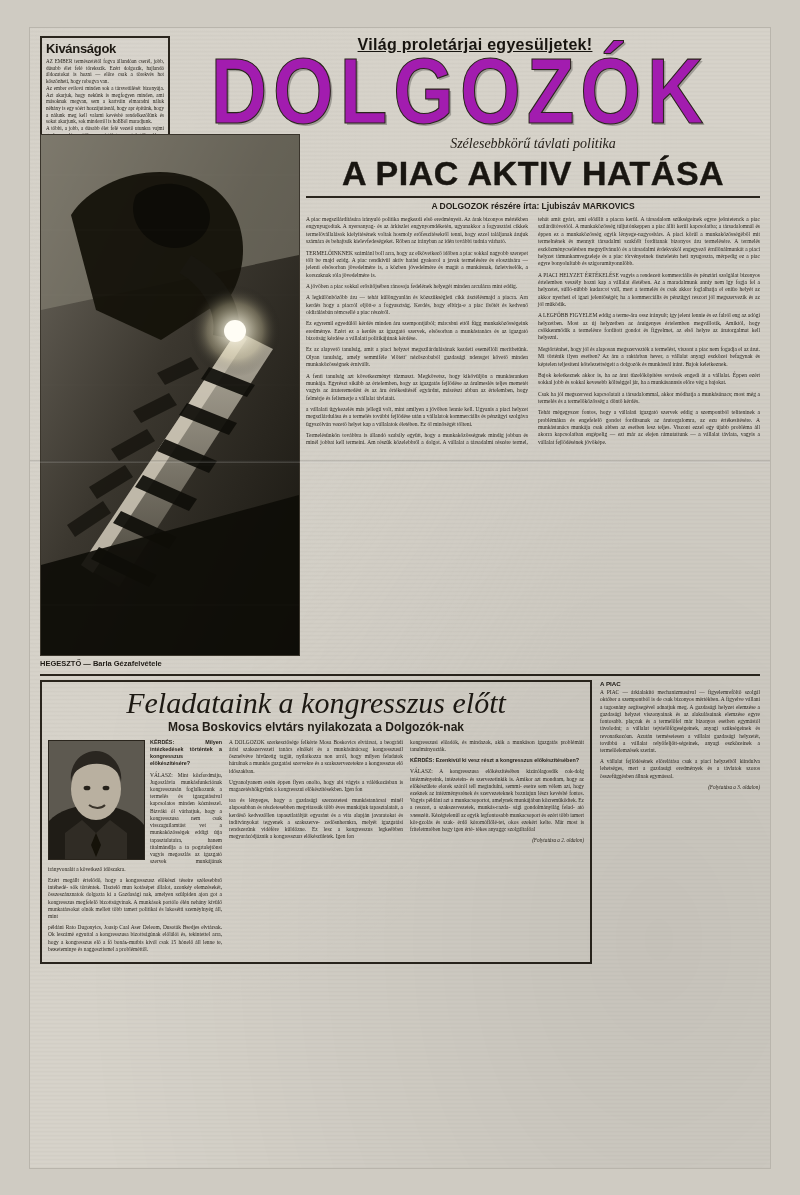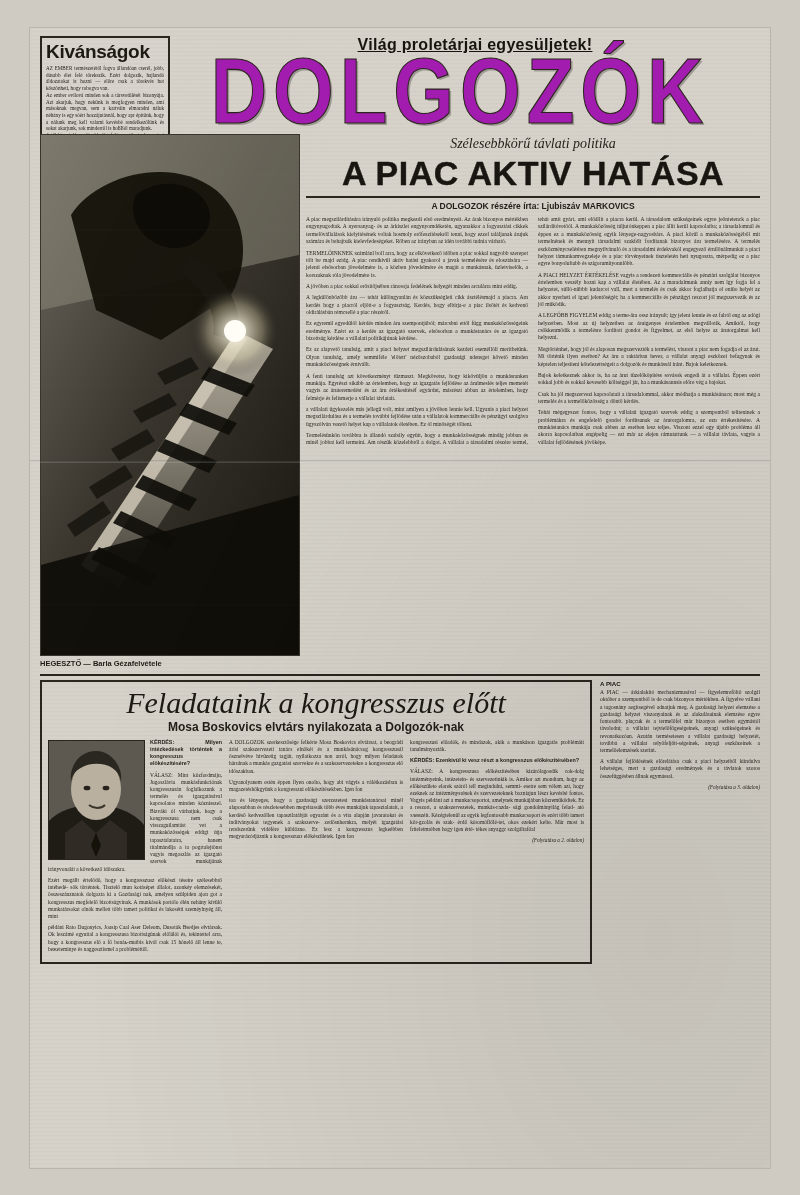--- a/index.html
+++ b/index.html
@@ -43,21 +43,21 @@
     display:flex;justify-content:space-between;align-items:center;
     font-family:"Liberation Sans",sans-serif;font-size:9px;font-weight:bold;
     padding:2px 4px;color:#1d1913;
   }
   
   .wishbox{
     position:absolute;left:10px;top:8px;width:118px;
     border:2px solid #2a251d;padding:3px 4px;background:rgba(255,255,255,.06);
   }
   .wishbox h2{
-    margin:0 0 2px 0;font-family:"Liberation Sans",sans-serif;font-size:19px;
+    margin:0 0 2px 0;font-family:"Liberation Sans",sans-serif;font-size:13px;
     font-weight:bold;color:#1d1913;letter-spacing:-.3px;
   }
   .wishbox p{
     margin:0;font-size:5.1px;line-height:1.32;text-align:justify;color:#221e17;
     hyphens:auto;
   }
   .cols{display:flex;gap:8px;padding:6px 10px 0 10px;}
   .photoblock{width:258px;}
   .photo{
     width:258px;height:520px;position:relative;overflow:hidden;

